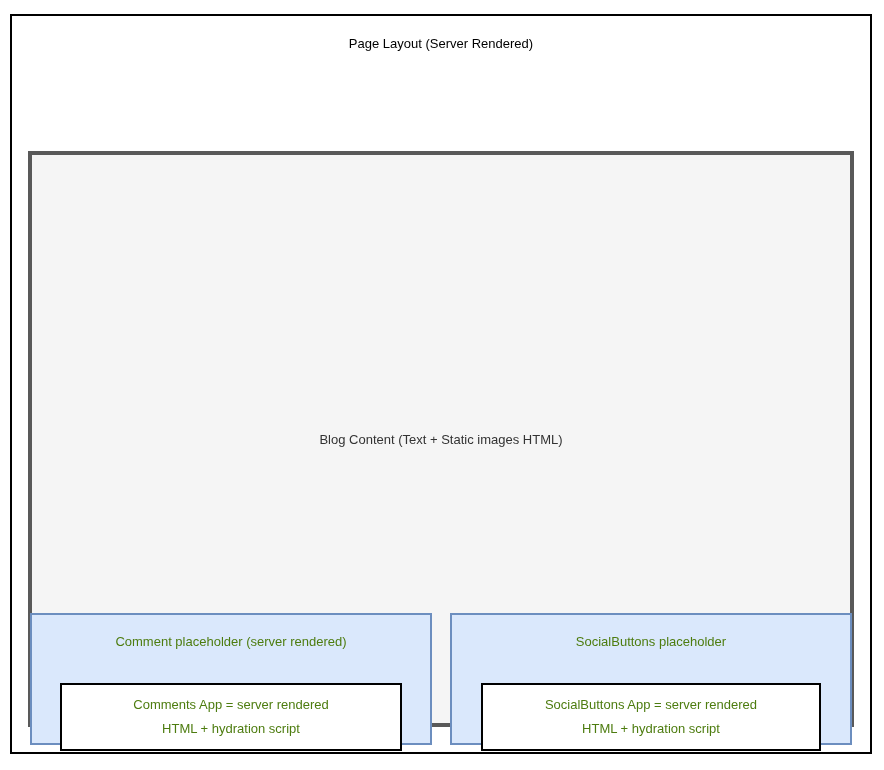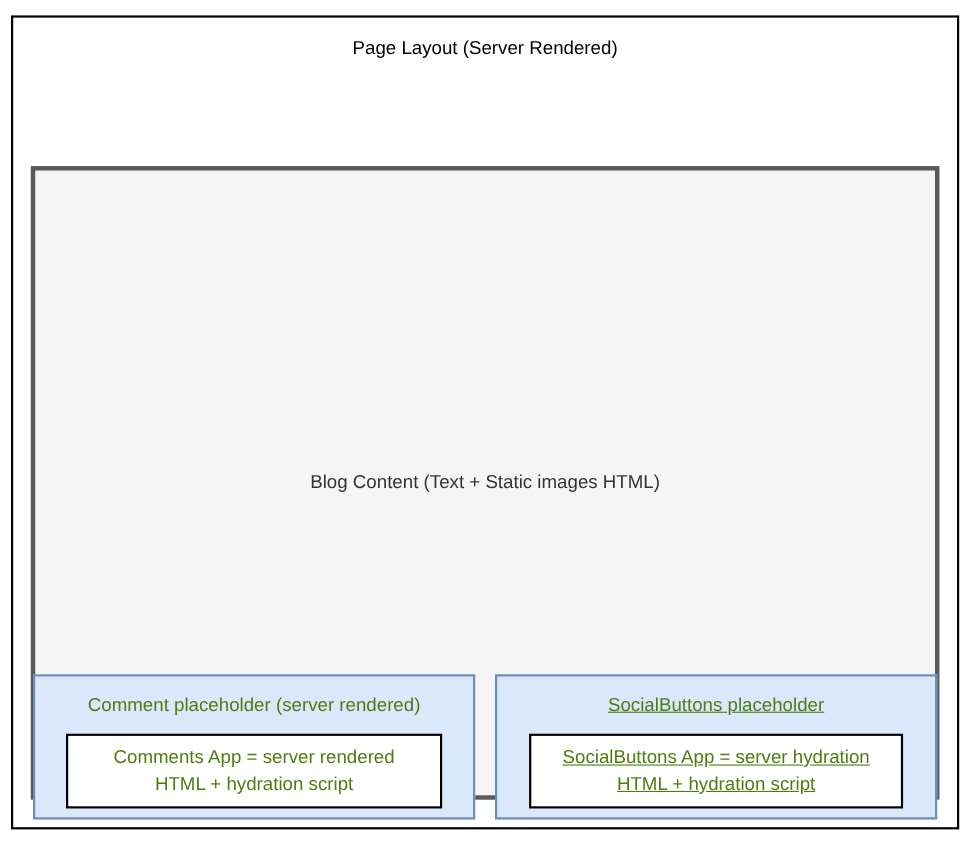--- a/index.html
+++ b/index.html
@@ -2,21 +2,21 @@
 <html><head>
 <meta charset="utf-8">
 <style>
   html, body { margin: 0; padding: 0; background: #ffffff; }
   .canvas {
     position: relative;
     width: 884px;
     height: 770px;
     background: #ffffff;
     font-family: "Liberation Sans", sans-serif;
-    font-size: 17px;
+    font-size: 13px;
     color: #000000;
     overflow: hidden;
   }
   .box { box-sizing: border-box; position: absolute; }
   .outer {
     left: 10px; top: 14px;
     width: 862px; height: 740px;
     border: 2px solid #000000;
     background: #ffffff;
   }
@@ -46,29 +46,29 @@
     text-align: center;
   }
   .placeholder {
     top: 597px;
     width: 402px; height: 132px;
     background: #dae8fc;
     border: 2px solid #6c8ebf;
     color: #4d7c0f;
   }
   .placeholder.comment { left: 18px; }
-  .placeholder.social  { left: 438px; text-decoration: underline; }
+  .placeholder.social  { left: 438px; }
   .ph-label {
     height: 52px;
     display: flex; align-items: center; justify-content: center;
     text-align: center;
   }
   .app-box {
     box-sizing: border-box;
-    margin: 0 auto;
+    margin: 16px auto;
     height: 68px;
     background: #ffffff;
     border: 2px solid #000000;
     display: flex; flex-direction: column;
     align-items: center; justify-content: center;
     text-align: center;
     line-height: 24px;
   }
   .placeholder.comment .app-box { width: 342px; }
   .placeholder.social  .app-box { width: 340px; }
@@ -90,19 +90,19 @@
       <div class="ph-label">Comment placeholder (server rendered)</div>
       <div class="app-box">
         <div>Comments App = server rendered</div>
         <div>HTML + hydration script</div>
       </div>
     </div>
 
     <div class="box placeholder social">
       <div class="ph-label">SocialButtons placeholder</div>
       <div class="app-box">
-        <div>SocialButtons App = server hydration</div>
+        <div>SocialButtons App = server rendered</div>
         <div>HTML + hydration script</div>
       </div>
     </div>
 
   </div>
 </div>
 
 </body></html>

